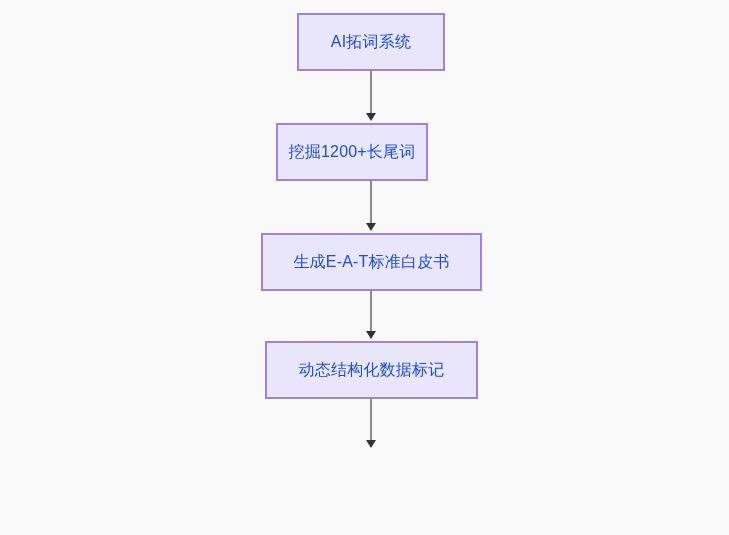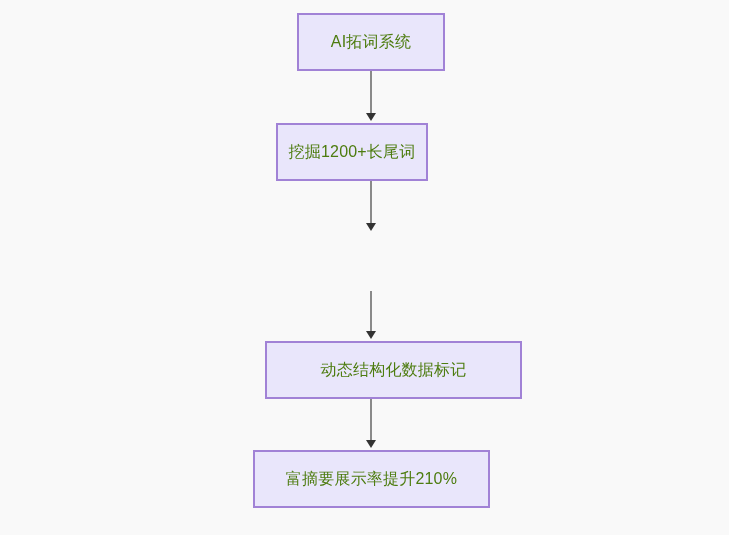--- a/index.html
+++ b/index.html
@@ -24,21 +24,21 @@
     background: #e9e6fb;
     border: 2px solid #a182d6;
     display: flex;
     align-items: center;
     justify-content: center;
     height: 58px;
   }
   .node-label {
     font-size: 16px;
     line-height: 1;
-    color: #4d7c0f;
+    color: #1d4ed8;
     letter-spacing: 0.2px;
     white-space: nowrap;
   }
   .connector {
     position: absolute;
     left: 370px;
     width: 2px;
     background: #8a8a8a;
   }
   .arrowhead {
@@ -69,22 +69,22 @@
   <div class="arrowhead" style="top:440px;"></div>
 
   <div class="node" style="left:297px;top:13px;width:148px;">
     <span class="node-label">AI拓词系统</span>
   </div>
 
   <div class="node" style="left:276px;top:123px;width:152px;">
     <span class="node-label">挖掘1200+长尾词</span>
   </div>
 
+  <div class="node" style="left:261px;top:233px;width:221px;">
+    <span class="node-label">生成E-A-T标准白皮书</span>
+  </div>
 
-  <div class="node" style="left:265px;top:341px;width:257px;">
+  <div class="node" style="left:265px;top:341px;width:213px;">
     <span class="node-label">动态结构化数据标记</span>
   </div>
 
-  <div class="node" style="left:253px;top:450px;width:237px;">
-    <span class="node-label">富摘要展示率提升210%</span>
-  </div>
 
 </div>
 
 </body></html>

